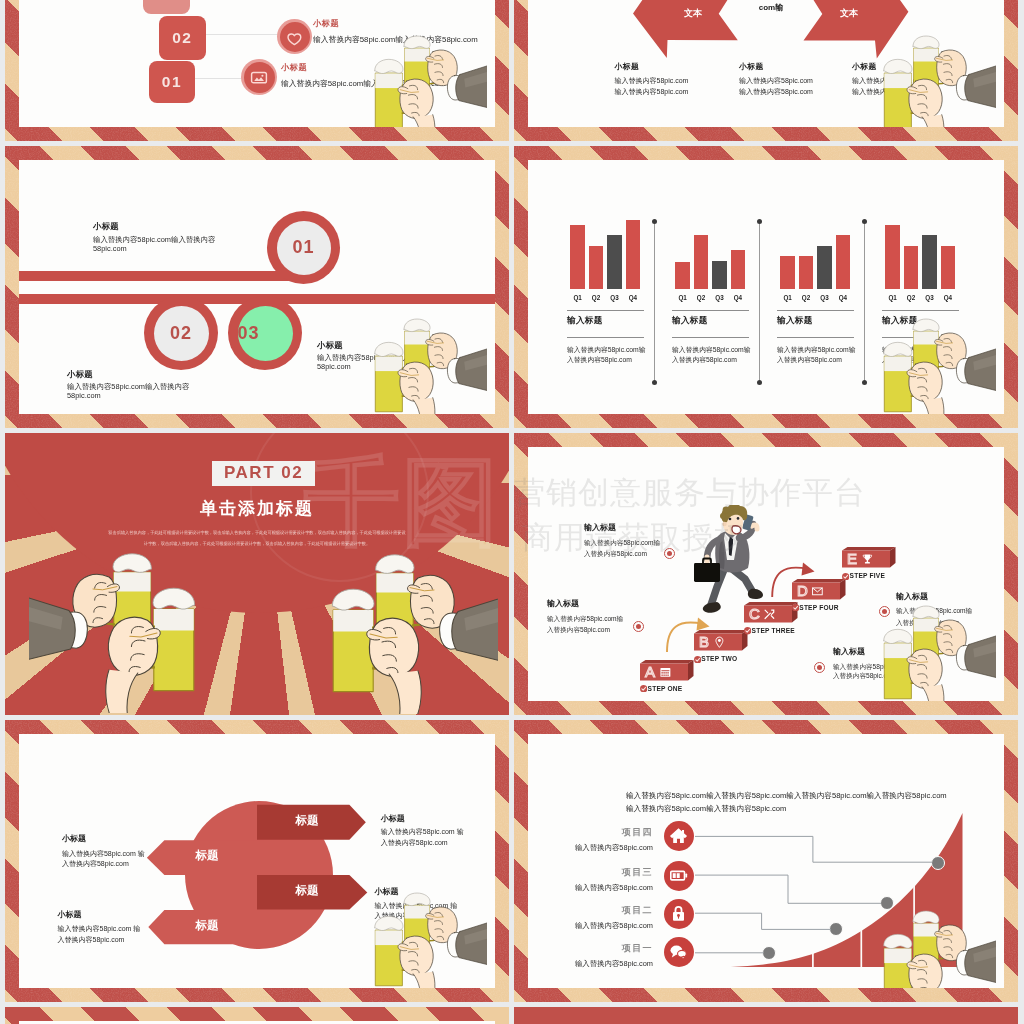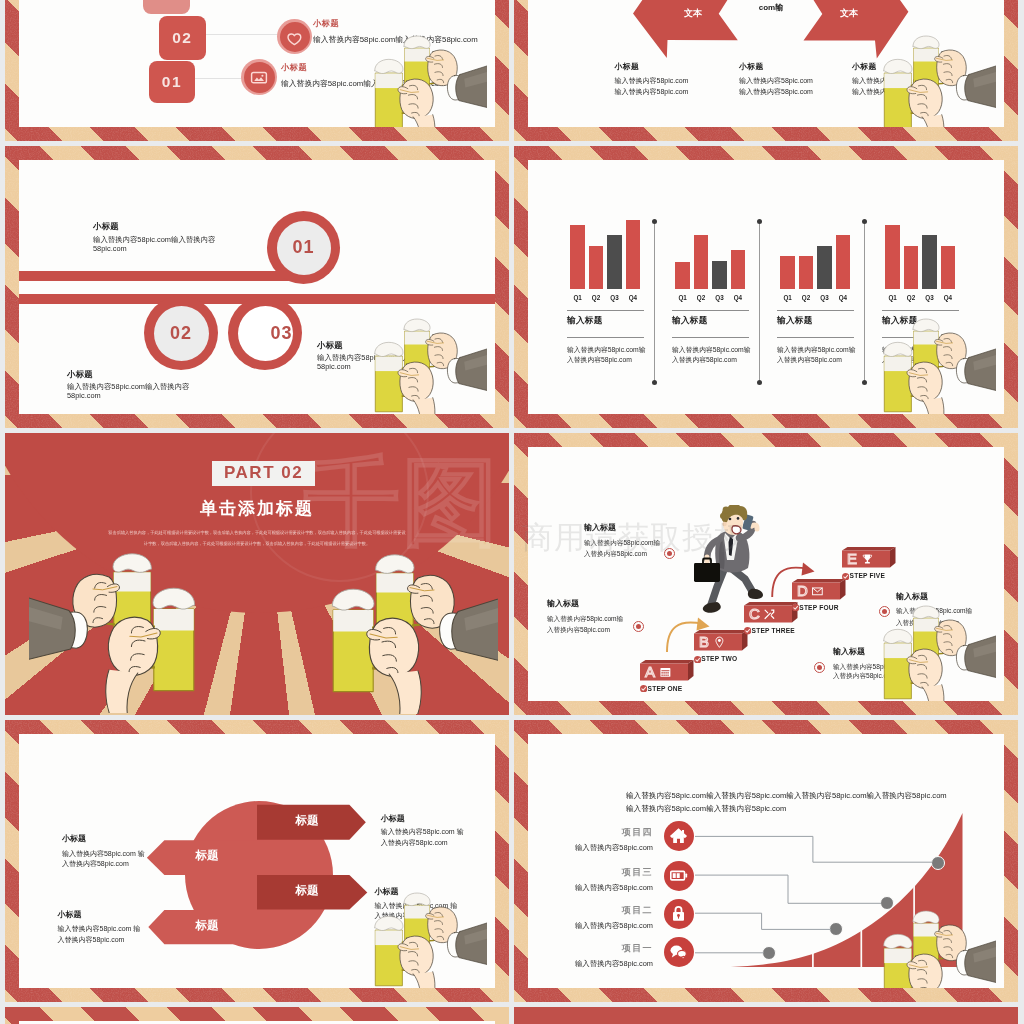--- a/index.html
+++ b/index.html
@@ -202,21 +202,21 @@
           <div style="width:54px;height:54px;border-radius:50%;background:#ececec;display:flex;align-items:center;justify-content:center">
             <span style="color:#b8514b;font-size:18px;font-weight:700;letter-spacing:1px">01</span>
           </div>
         </div>
         <div style="position:absolute;left:125px;top:136px;width:74px;height:74px;border-radius:50%;background:#c74f49;display:flex;align-items:center;justify-content:center">
           <div style="width:55px;height:55px;border-radius:50%;background:#ececec;display:flex;align-items:center;justify-content:center">
             <span style="color:#b8514b;font-size:18px;font-weight:700;letter-spacing:1px">02</span>
           </div>
         </div>
         <div style="position:absolute;left:209px;top:136px;width:74px;height:74px;border-radius:50%;background:#c74f49;display:flex;align-items:center;justify-content:center">
-          <div style="width:55px;height:55px;border-radius:50%;background:#ffffff;display:flex;align-items:center;justify-content:flex-end">
+          <div style="width:55px;height:55px;border-radius:50%;background:#86efac;display:flex;align-items:center;justify-content:flex-start">
             <span style="color:#b8514b;font-size:18px;font-weight:700;letter-spacing:1px">03</span>
           </div>
         </div>
         <div style="position:absolute;left:74px;top:61px;font-size:8.4px;color:#1e1e1e;white-space:nowrap;font-weight:700;letter-spacing:0.3px">小标题</div>
         <div style="position:absolute;left:74px;top:75px;font-size:7.4px;color:#2b2b2b;white-space:nowrap">输入替换内容58pic.com输入替换内容</div>
         <div style="position:absolute;left:74px;top:84px;font-size:7.4px;color:#2b2b2b;white-space:nowrap">58pic.com</div>
         <div style="position:absolute;left:48px;top:209px;font-size:8.4px;color:#1e1e1e;white-space:nowrap;font-weight:700;letter-spacing:0.3px">小标题</div>
         <div style="position:absolute;left:48px;top:222px;font-size:7.4px;color:#2b2b2b;white-space:nowrap">输入替换内容58pic.com输入替换内容</div>
         <div style="position:absolute;left:48px;top:231px;font-size:7.4px;color:#2b2b2b;white-space:nowrap">58pic.com</div>
         <div style="position:absolute;left:298px;top:180px;font-size:8.4px;color:#1e1e1e;white-space:nowrap;font-weight:700;letter-spacing:0.3px">小标题</div>
@@ -923,15 +923,16 @@
 <div class="slide" style="left:5px;top:1007px">
       <div class="stripes"></div>
       <div class="canvas"></div>
     </div>
     <div class="slide" style="left:514px;top:1007px;background:#c0504a">
       <div class="canvas" style="background:transparent"></div>
     </div>
 <div id="wm">
   <div style="position:absolute;left:304px;top:452px;font-size:96px;font-weight:700;letter-spacing:2px;
               color:transparent;-webkit-text-stroke:1.4px rgba(255,255,255,0.13);line-height:1.05;white-space:nowrap">千图</div>
+  <div style="position:absolute;left:514px;top:472px;font-size:31px;color:rgba(120,120,120,0.16);letter-spacing:1px;white-space:nowrap">营销创意服务与协作平台</div>
   <div style="position:absolute;left:522px;top:517px;font-size:31px;color:rgba(120,120,120,0.16);letter-spacing:1px;white-space:nowrap">商用请获取授权</div>
 </div>
 </div>
 
 </body></html>

